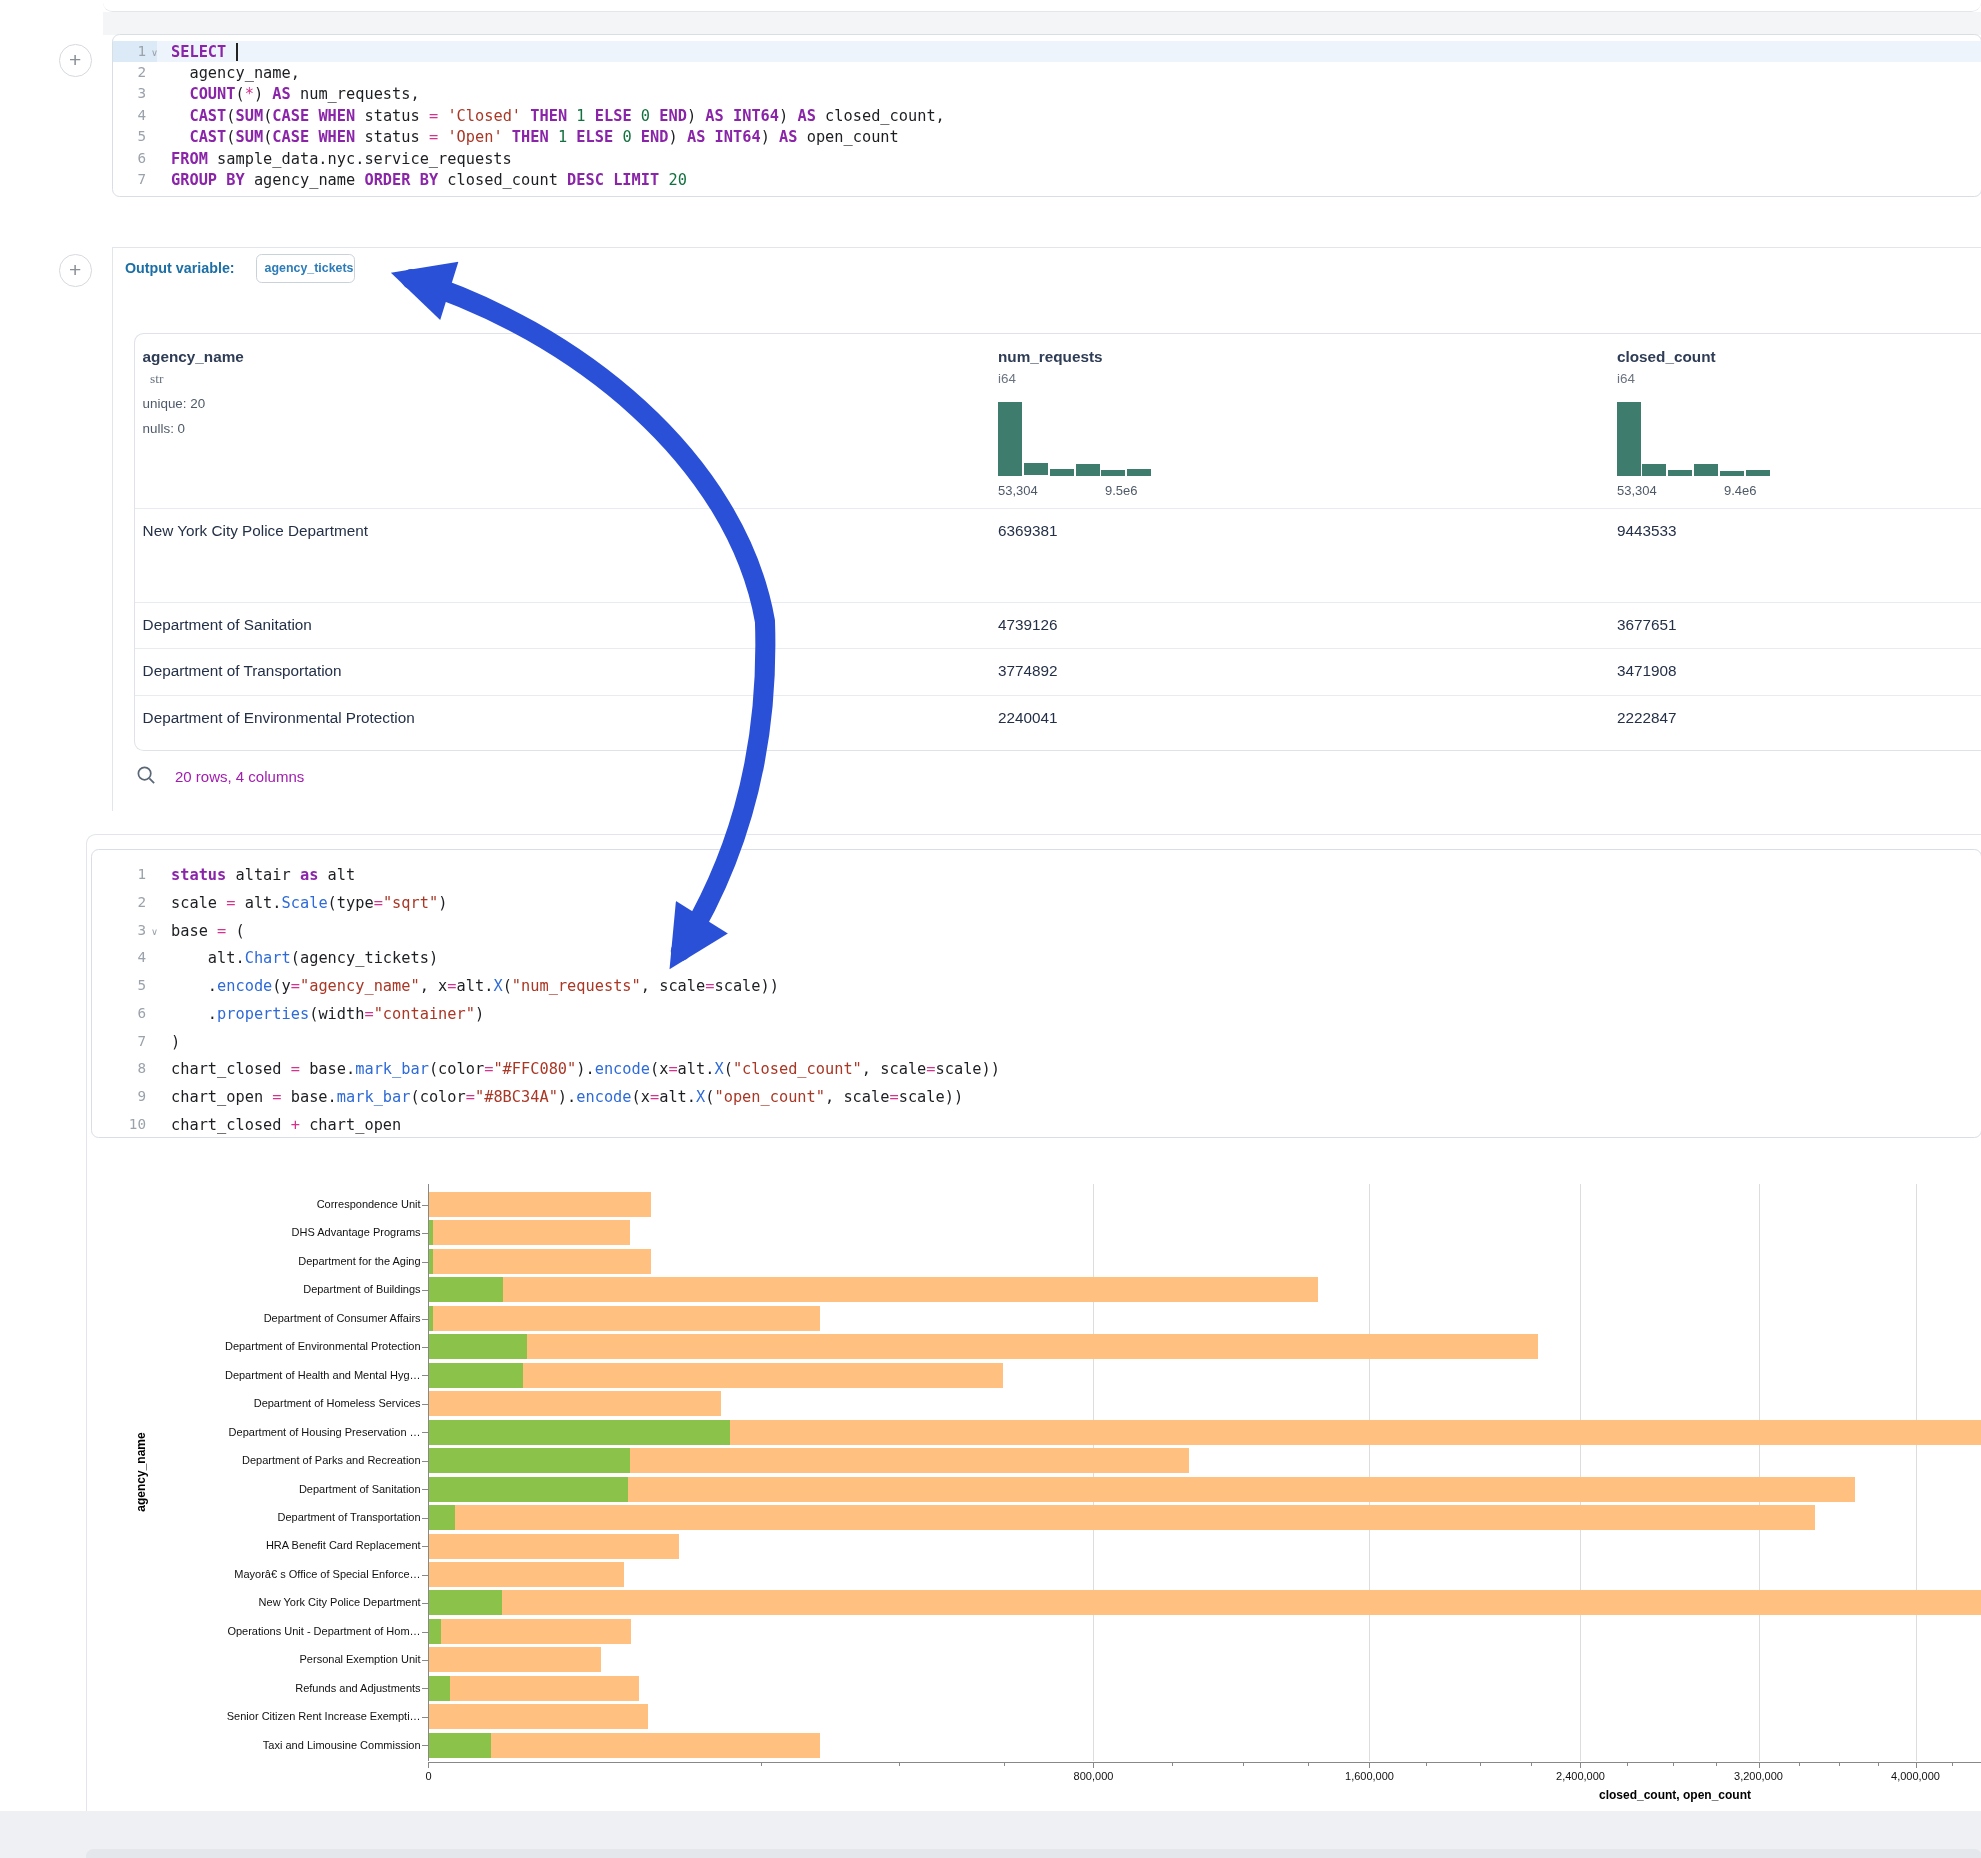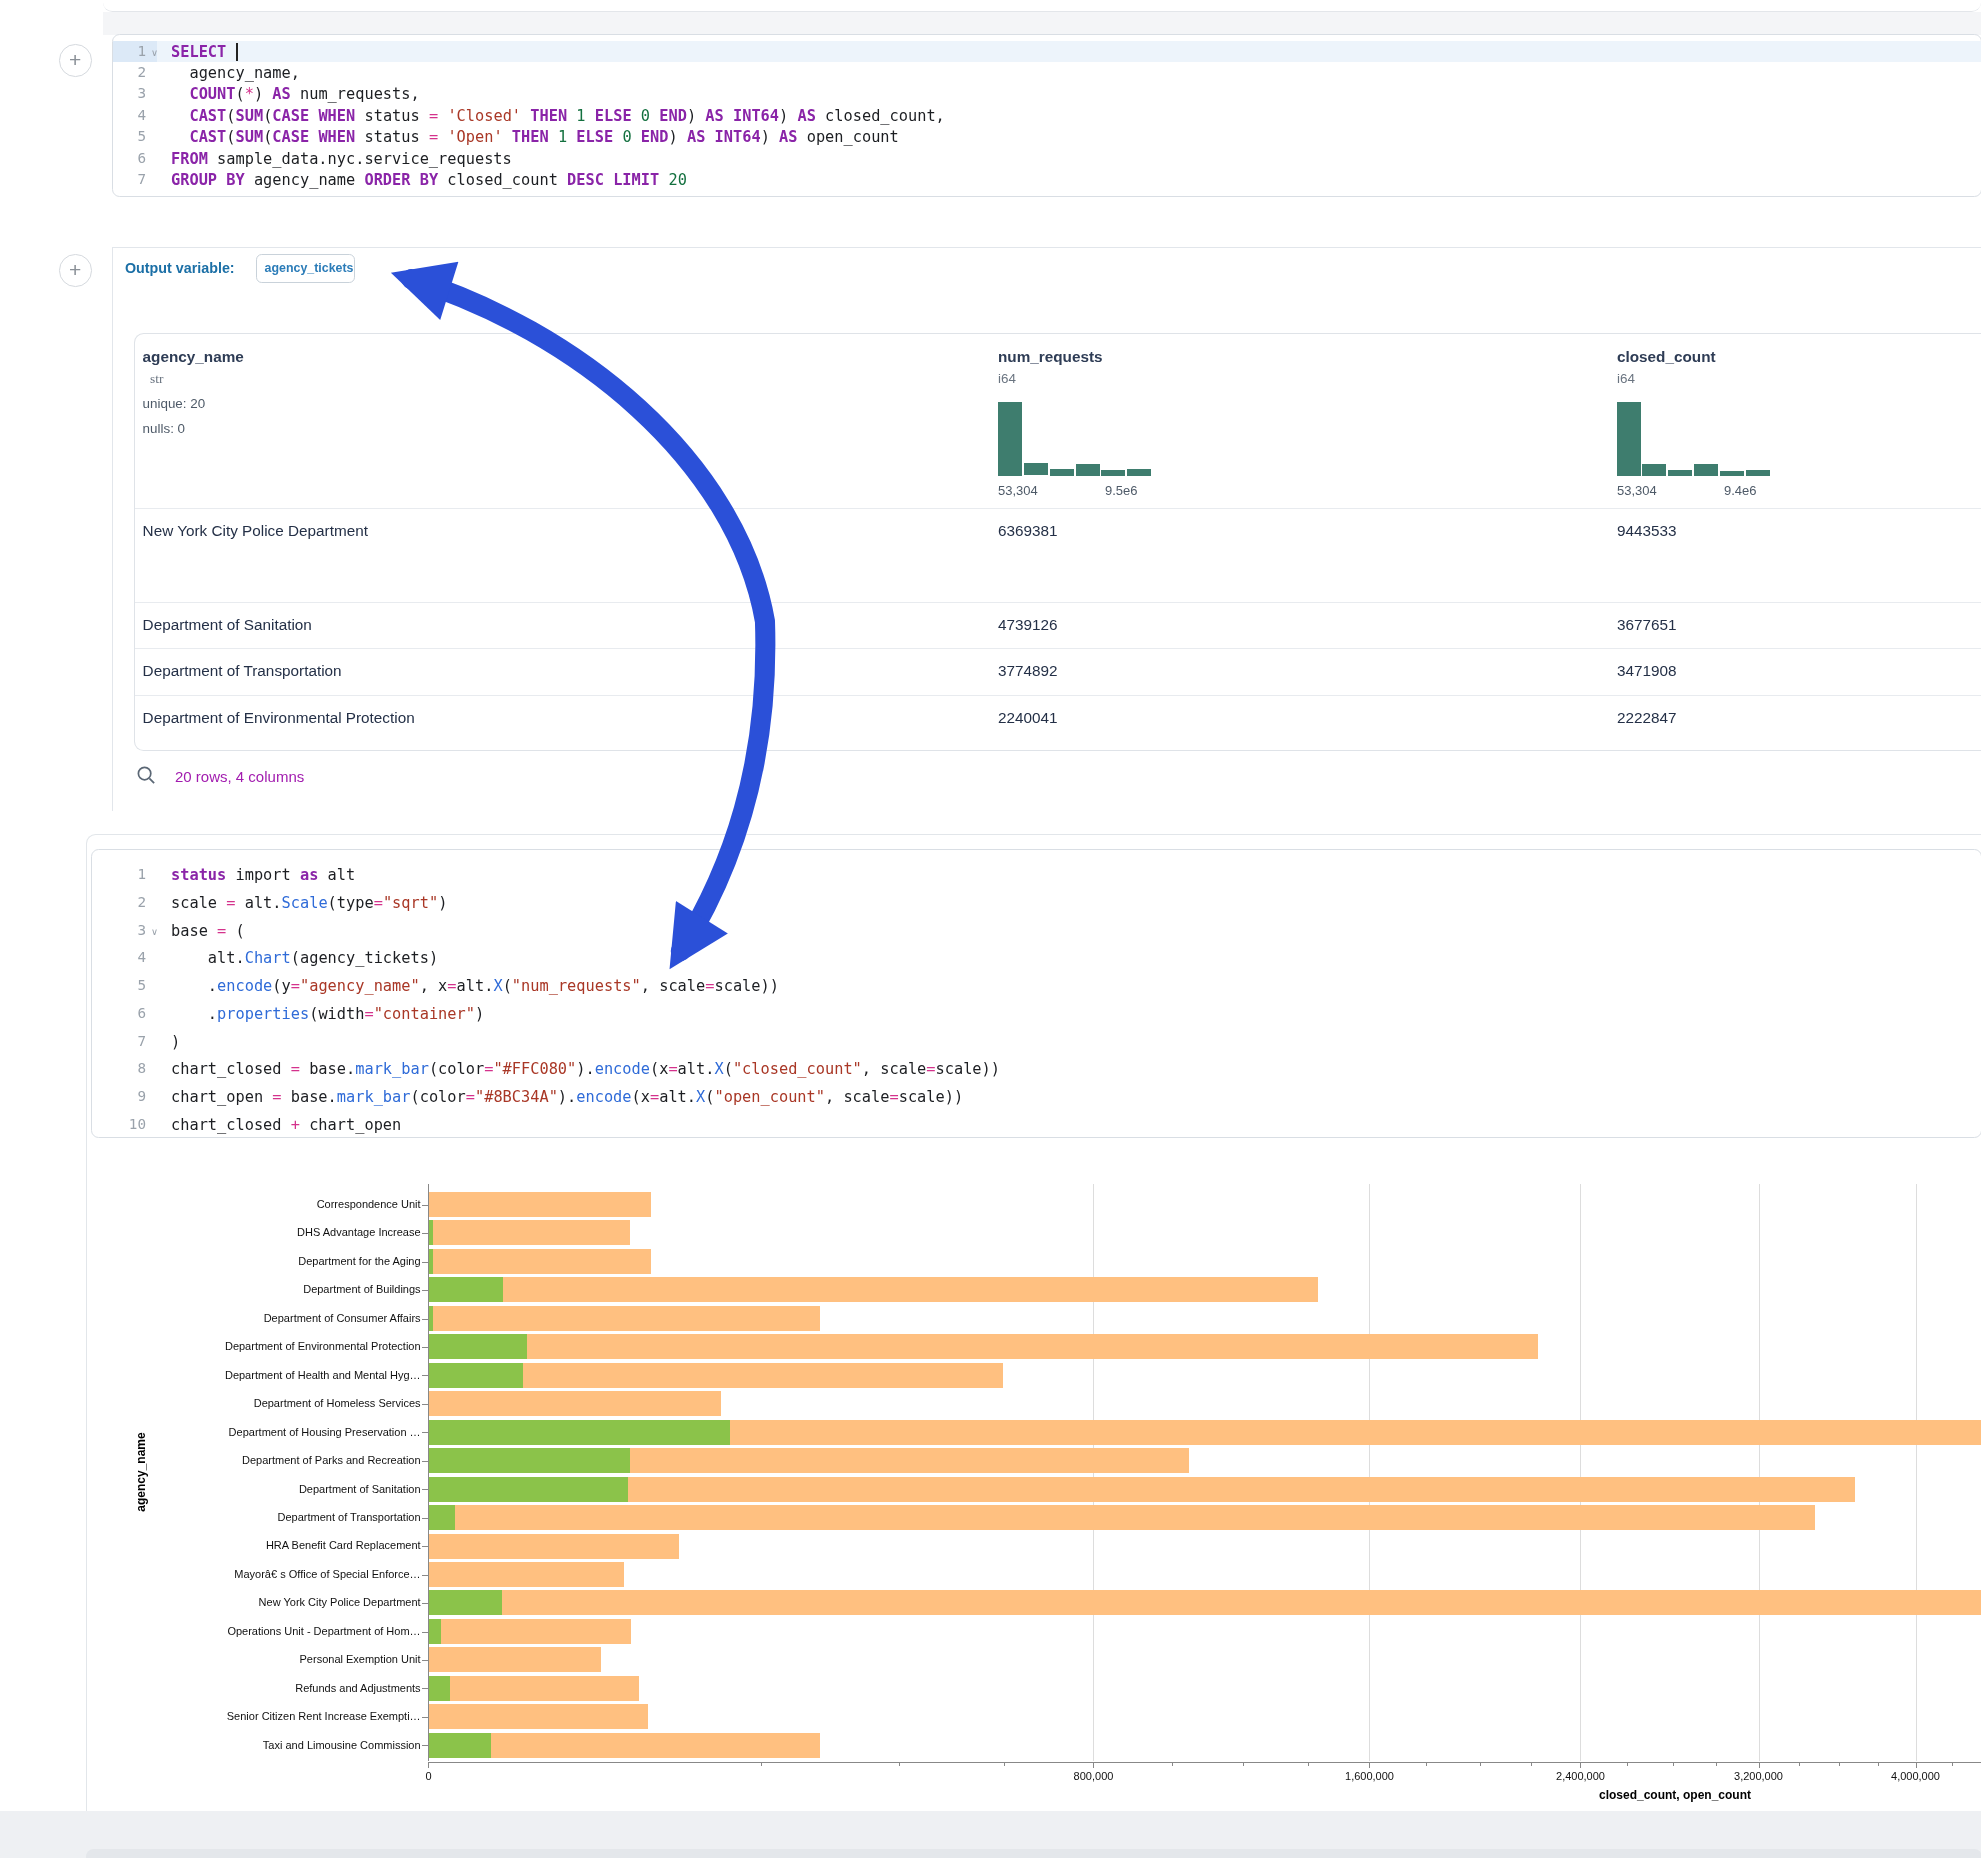--- a/index.html
+++ b/index.html
@@ -160,21 +160,21 @@
   <svg width="21" height="21" viewBox="0 0 22 22">
       <circle cx="9" cy="9" r="6.5" fill="none" stroke="#5b6775" stroke-width="1.8"></circle>
       <line x1="14" y1="14" x2="19" y2="19" stroke="#5b6775" stroke-width="1.8"></line>
     </svg>
 </span>
 <div class="abs search-row-text">20 rows, 4 columns</div>
 
 <div class="abs py-card"></div>
 <div id="py-box" class="abs code-box" style="left:91px; top:849px; width:1891px; height:289px;">
     <div class="gutter-num" style="left: 0px; top: 16.3px; width: 54px;">1</div>
-    <div class="code-text" style="left: 79px; top: 16.3px; white-space: pre; font-family: &quot;DejaVu Sans Mono&quot;, monospace; font-size: 15.3px;"><span class="tk-kw">status</span><span class="tk-plain"> import </span><span class="tk-kw">as</span><span class="tk-plain"> alt</span></div>
+    <div class="code-text" style="left: 79px; top: 16.3px; white-space: pre; font-family: &quot;DejaVu Sans Mono&quot;, monospace; font-size: 15.3px;"><span class="tk-kw">status</span><span class="tk-plain"> altair </span><span class="tk-kw">as</span><span class="tk-plain"> alt</span></div>
     <div class="gutter-num" style="left: 0px; top: 44px; width: 54px;">2</div>
     <div class="code-text" style="left: 79px; top: 44px; white-space: pre; font-family: &quot;DejaVu Sans Mono&quot;, monospace; font-size: 15.3px;"><span class="tk-plain">scale </span><span class="tk-op">=</span><span class="tk-plain"> alt.</span><span class="tk-fn">Scale</span><span class="tk-plain">(type</span><span class="tk-op">=</span><span class="tk-str">"sqrt"</span><span class="tk-plain">)</span></div>
     <div class="gutter-num" style="left: 0px; top: 72px; width: 54px;">3</div>
     <div class="chevron" style="left: 59px; top: 76px;">∨</div>
     <div class="code-text" style="left: 79px; top: 72px; white-space: pre; font-family: &quot;DejaVu Sans Mono&quot;, monospace; font-size: 15.3px;"><span class="tk-plain">base </span><span class="tk-op">=</span><span class="tk-plain"> (</span></div>
     <div class="gutter-num" style="left: 0px; top: 99px; width: 54px;">4</div>
     <div class="code-text" style="left: 79px; top: 99px; white-space: pre; font-family: &quot;DejaVu Sans Mono&quot;, monospace; font-size: 15.3px;"><span class="tk-plain">    alt.</span><span class="tk-fn">Chart</span><span class="tk-plain">(agency_tickets)</span></div>
     <div class="gutter-num" style="left: 0px; top: 127px; width: 54px;">5</div>
     <div class="code-text" style="left: 79px; top: 127px; white-space: pre; font-family: &quot;DejaVu Sans Mono&quot;, monospace; font-size: 15.3px;"><span class="tk-plain">    .</span><span class="tk-fn">encode</span><span class="tk-plain">(y</span><span class="tk-op">=</span><span class="tk-str">"agency_name"</span><span class="tk-plain">, x</span><span class="tk-op">=</span><span class="tk-plain">alt.</span><span class="tk-fn">X</span><span class="tk-plain">(</span><span class="tk-str">"num_requests"</span><span class="tk-plain">, scale</span><span class="tk-op">=</span><span class="tk-plain">scale))</span></div>
     <div class="gutter-num" style="left: 0px; top: 155px; width: 54px;">6</div>
@@ -226,21 +226,21 @@
     <div class="tickmark" style="left: 1713px; top: 591px; width: 1px; height: 4.3px;"></div>
     <div class="tickmark" style="left: 1753px; top: 591px; width: 1px; height: 4.3px;"></div>
     <div class="tickmark" style="left: 1792px; top: 591px; width: 1px; height: 4.3px;"></div>
     <div class="tickmark" style="left: 1830px; top: 591px; width: 1px; height: 4.3px;"></div>
     <div class="tickmark" style="left: 1866px; top: 591px; width: 1px; height: 4.3px;"></div>
     <div class="tickmark" style="left: 342px; top: 591px; width: 1553px; height: 1.4px;"></div>
     <div class="tickmark" style="left: 342px; top: 13.4px; width: 1px; height: 577px;"></div>
     <div class="y-lbl" style="left: 9.6px; top: 27px;">Correspondence Unit</div>
     <div class="tickmark" style="left: 336px; top: 34px; width: 5.7px; height: 1px;"></div>
     <div class="bar" style="left: 343px; top: 21px; width: 222px; height: 25px; background: rgb(255, 192, 128);"></div>
-    <div class="y-lbl" style="left: 9.6px; top: 55px;">DHS Advantage Increase</div>
+    <div class="y-lbl" style="left: 9.6px; top: 55px;">DHS Advantage Programs</div>
     <div class="tickmark" style="left: 336px; top: 62px; width: 5.7px; height: 1px;"></div>
     <div class="bar" style="left: 343px; top: 49px; width: 201px; height: 25px; background: rgb(255, 192, 128);"></div>
     <div class="bar" style="left: 343px; top: 49px; width: 4.1px; height: 25px; background: rgb(139, 195, 74);"></div>
     <div class="y-lbl" style="left: 9.6px; top: 84px;">Department for the Aging</div>
     <div class="tickmark" style="left: 336px; top: 91px; width: 5.7px; height: 1px;"></div>
     <div class="bar" style="left: 343px; top: 78px; width: 222px; height: 25px; background: rgb(255, 192, 128);"></div>
     <div class="bar" style="left: 343px; top: 78px; width: 4.1px; height: 25px; background: rgb(139, 195, 74);"></div>
     <div class="y-lbl" style="left: 9.6px; top: 112px;">Department of Buildings</div>
     <div class="tickmark" style="left: 336px; top: 119px; width: 5.7px; height: 1px;"></div>
     <div class="bar" style="left: 343px; top: 106px; width: 889px; height: 25px; background: rgb(255, 192, 128);"></div>

